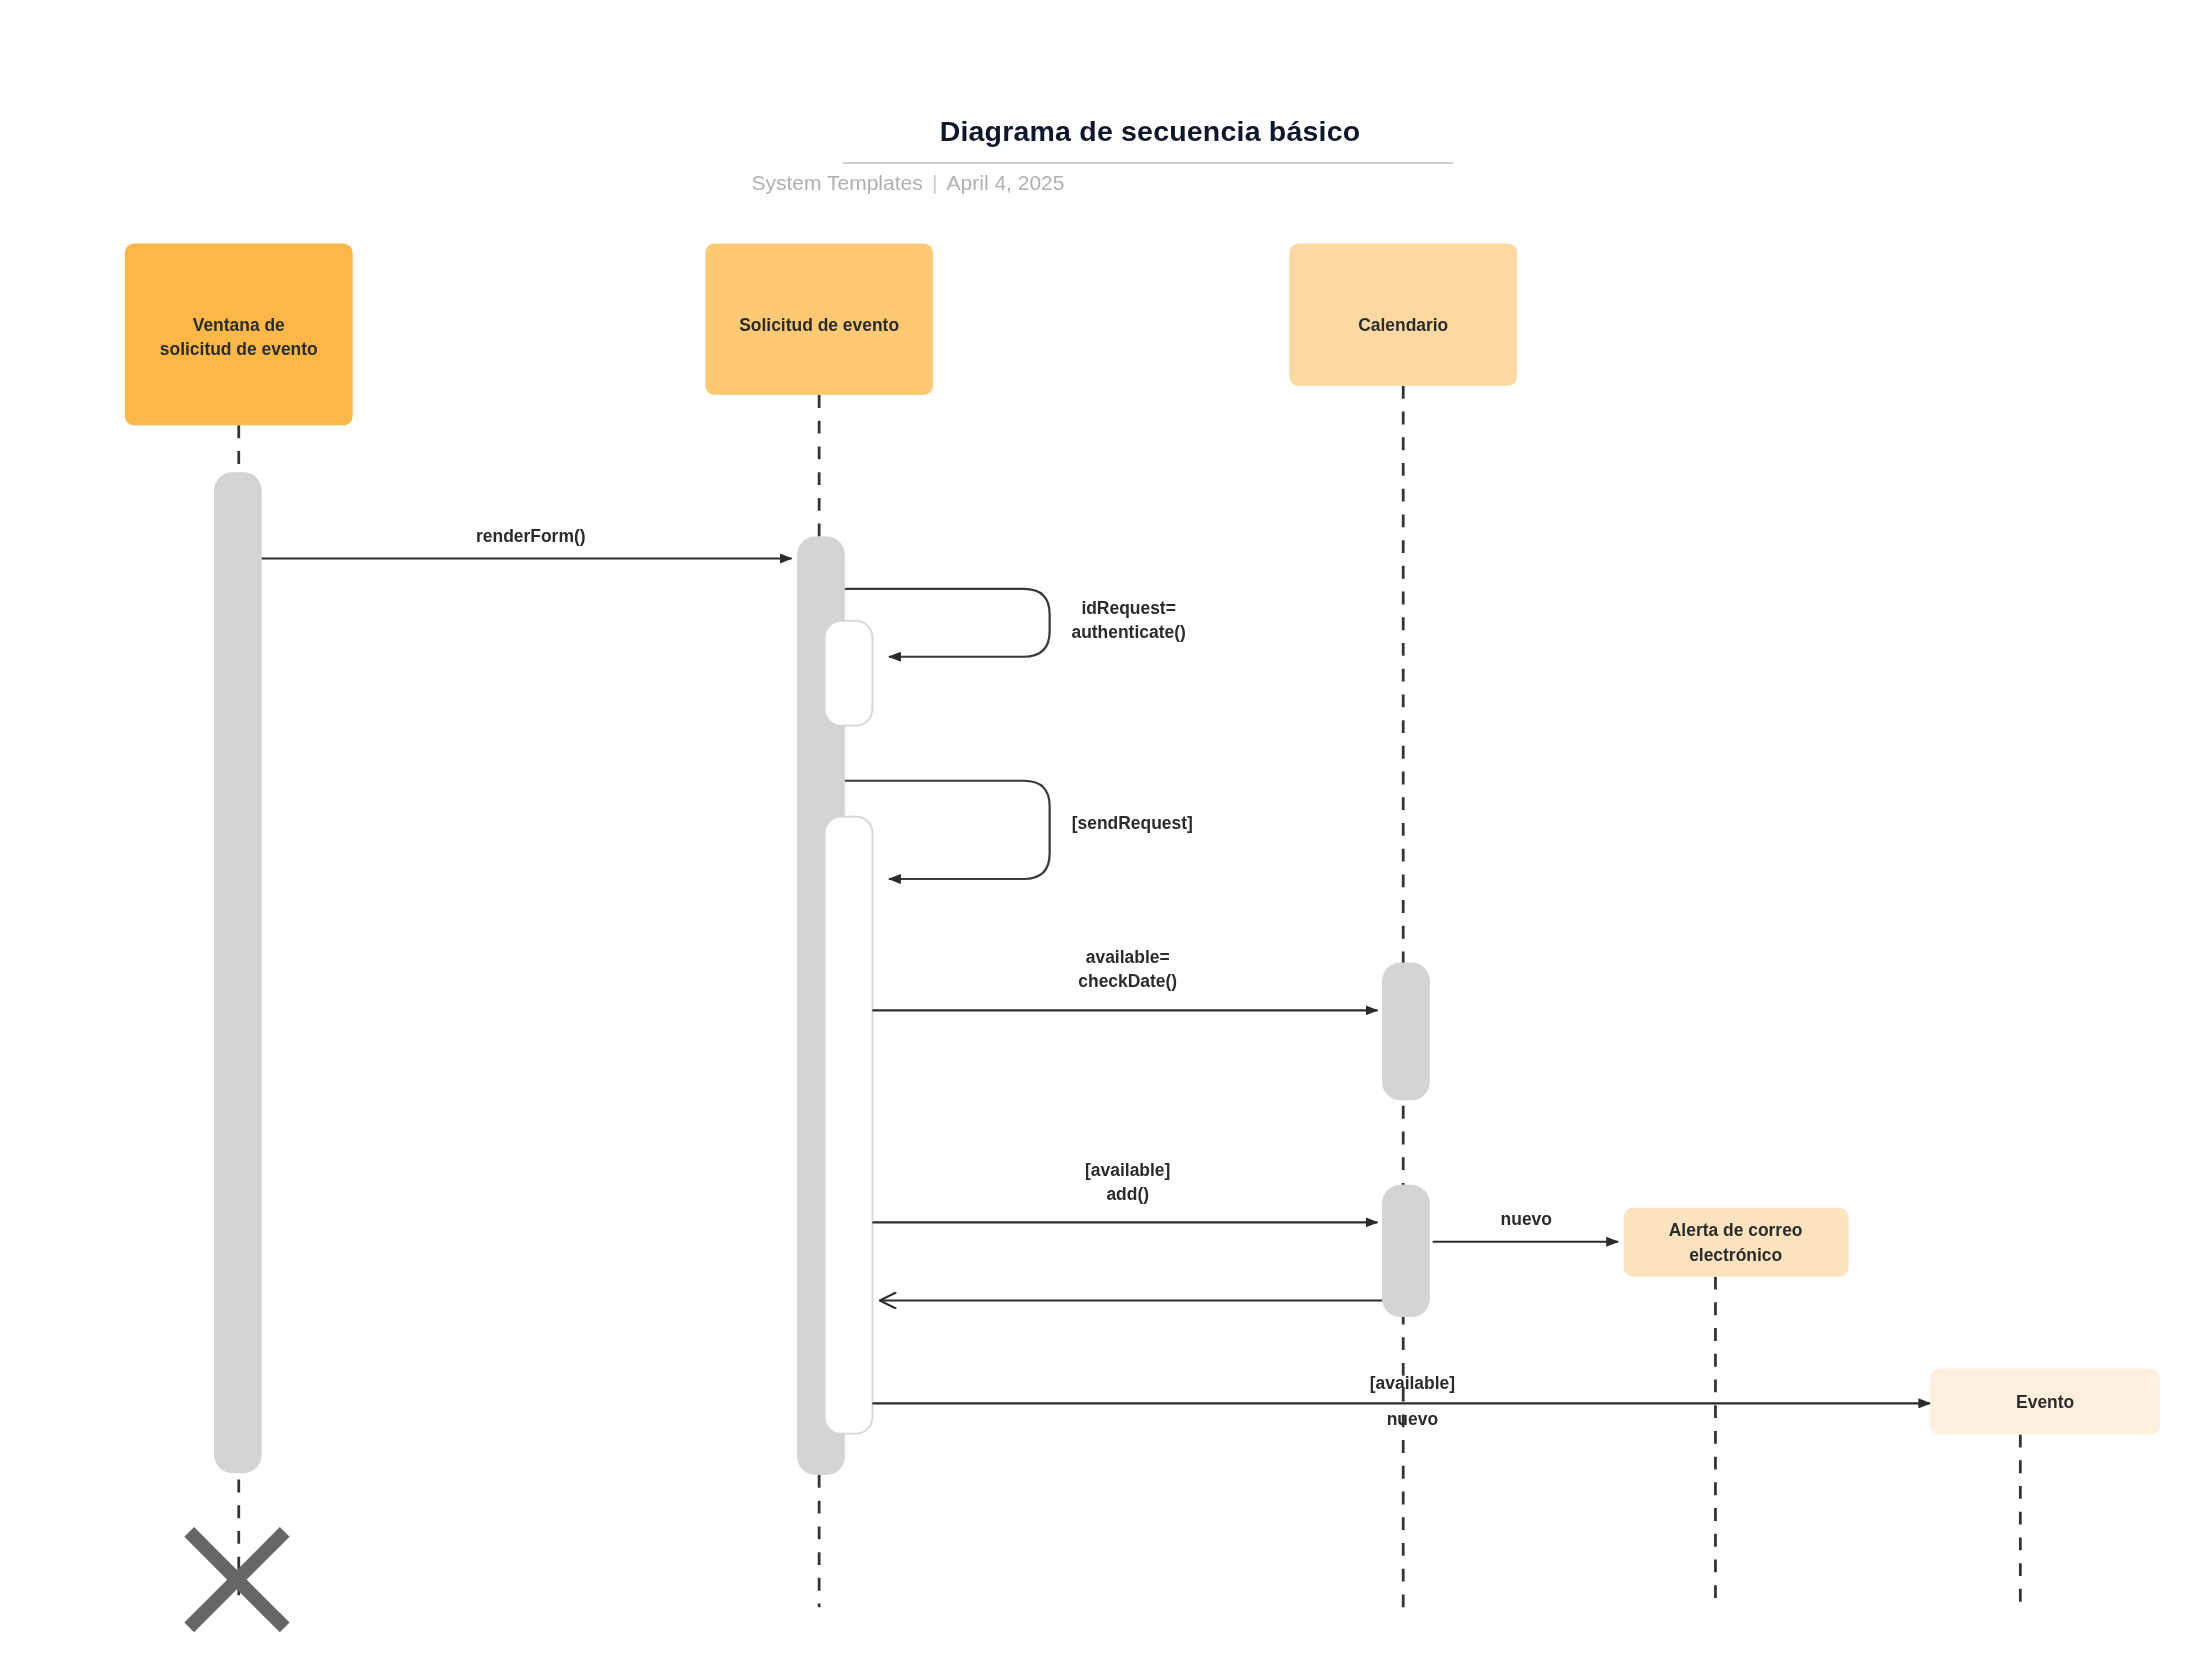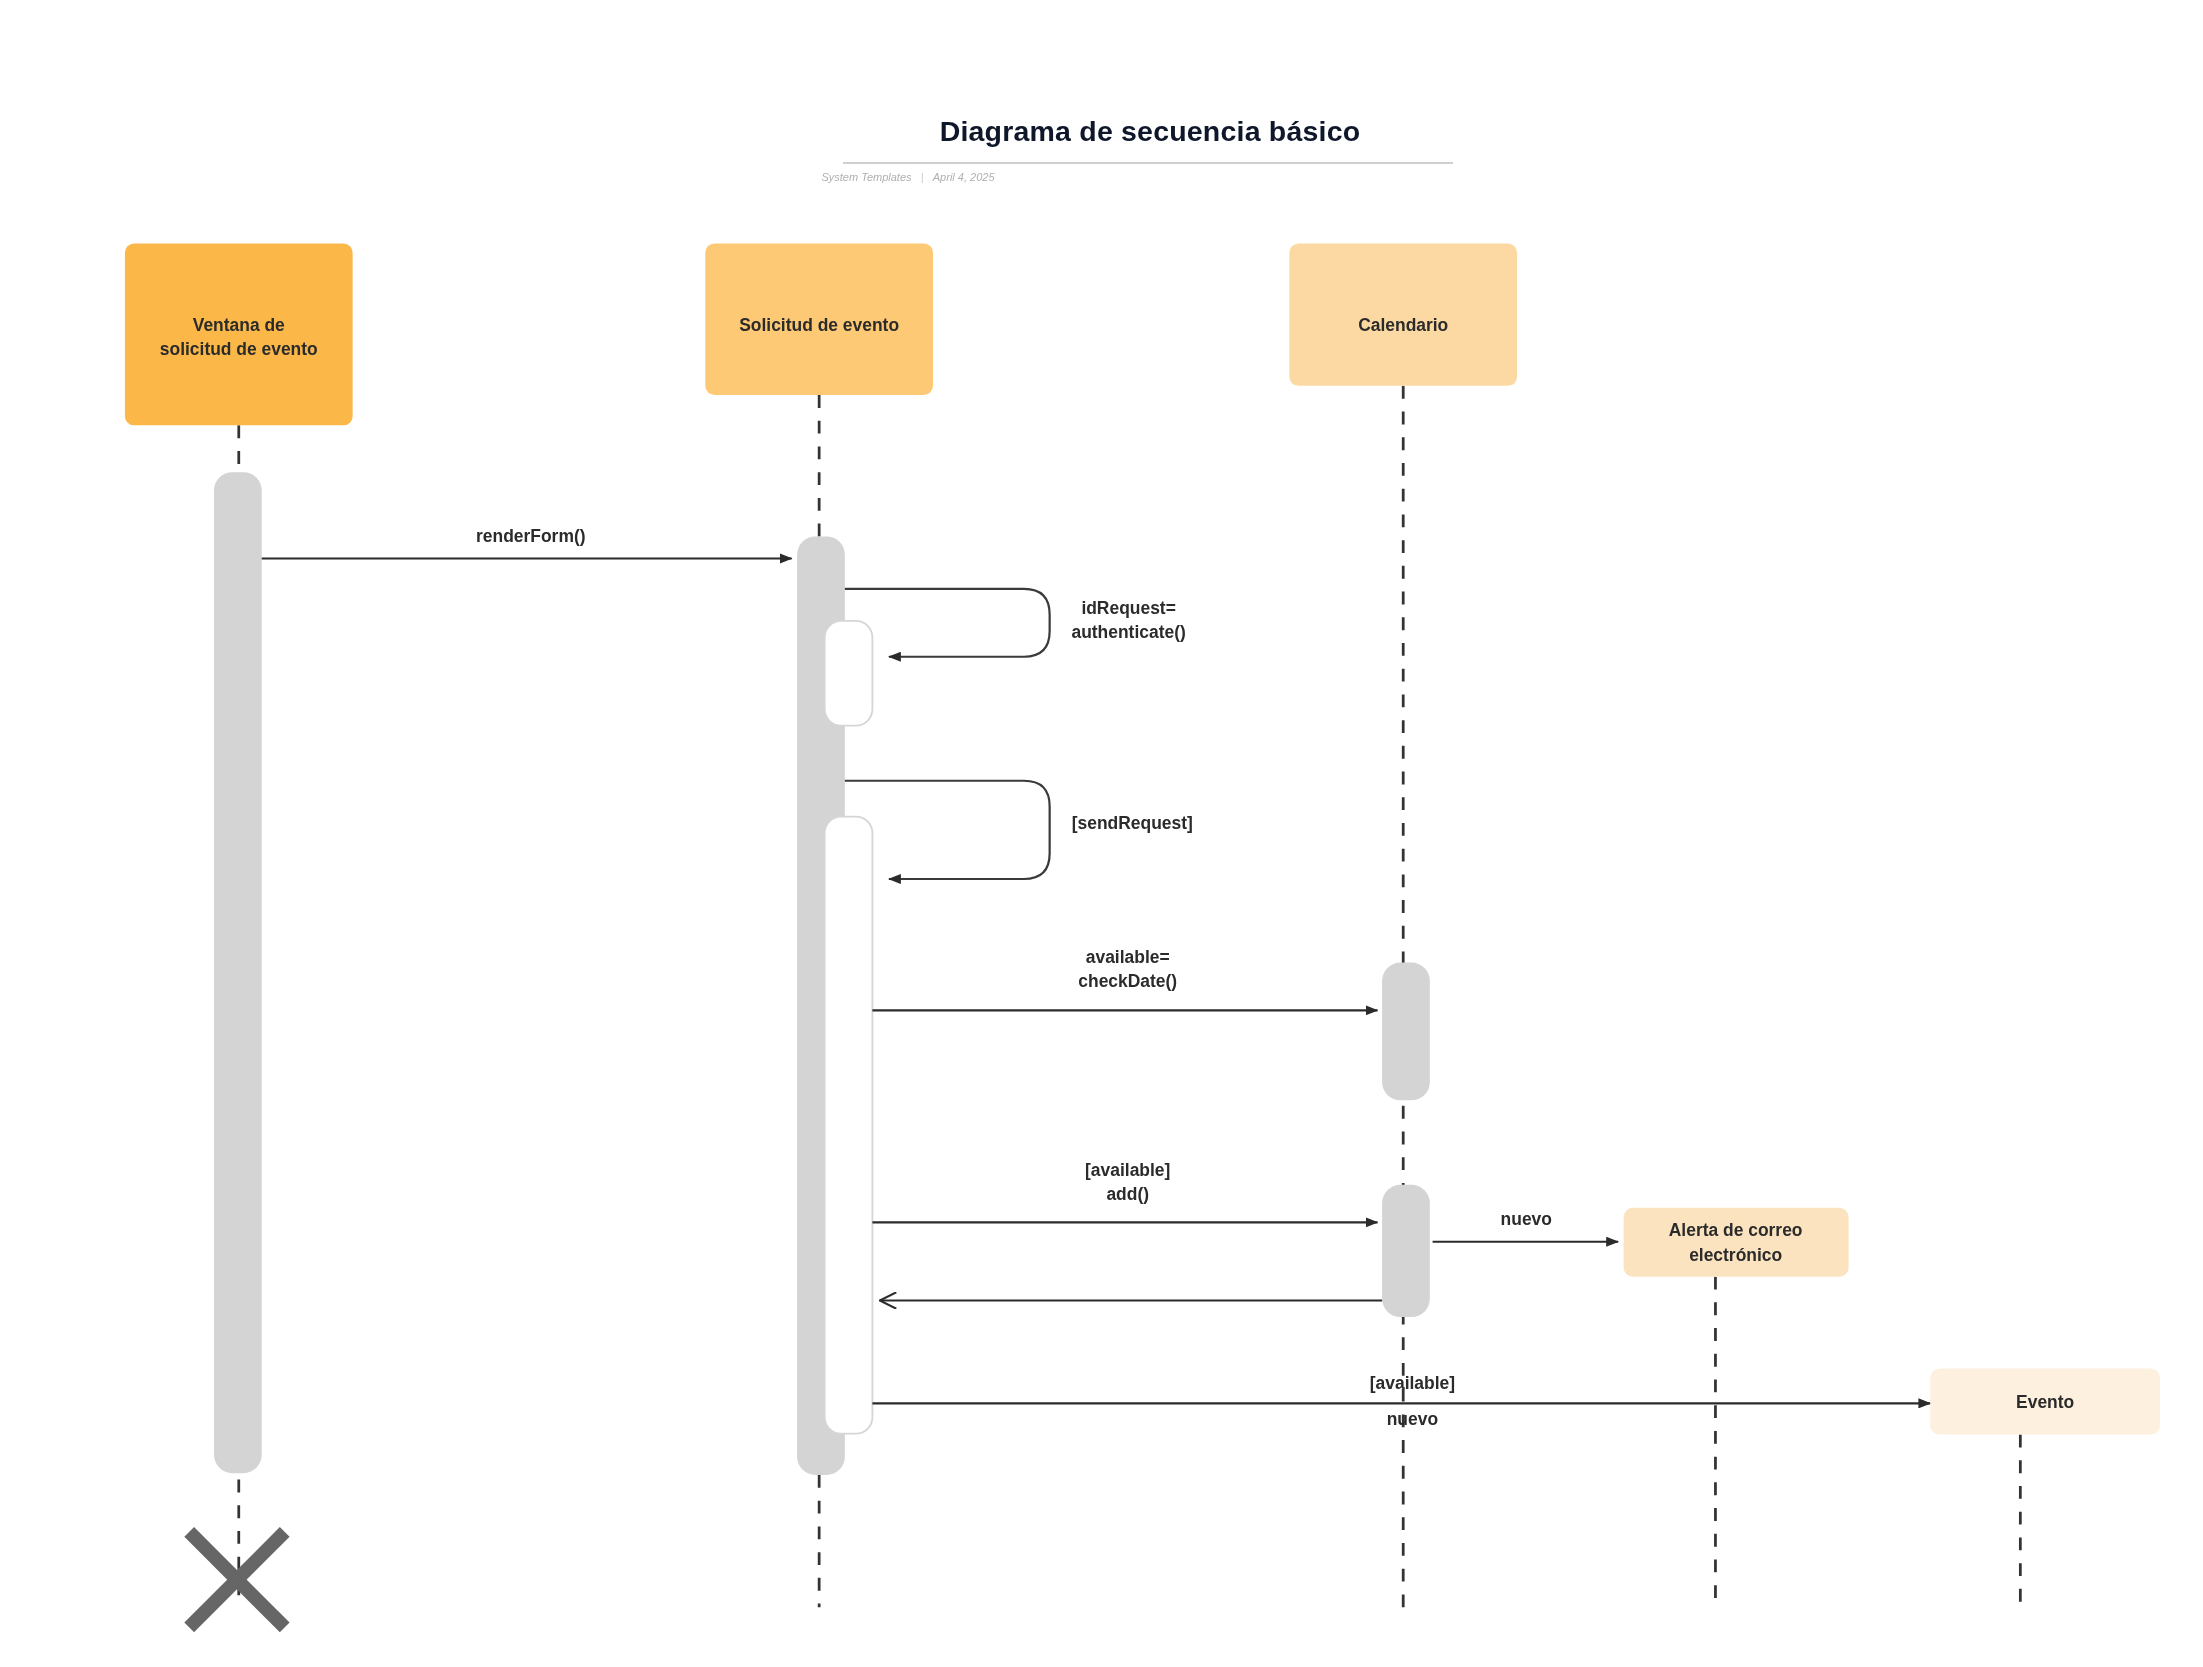--- a/index.html
+++ b/index.html
@@ -39,24 +39,23 @@
     width: 610px;
     height: 1.8px;
     background: #cfcfcf;
   }
   .doc-sub {
     position: absolute;
     left: 0;
     top: 171px;
     width: 1816px;
     text-align: center;
-    font-size: 11px;
+    font-size: 21px;
     color: #b0b0b0;
     font-weight: normal;
-    font-style: italic;
   }
   .doc-sub .sep {
     color: #cccccc;
     padding: 0 9.2px;
   }
   svg text {
     font-family: "Liberation Sans", sans-serif;
     fill: #2b2b2b;
   }
   .lifeline-label {

